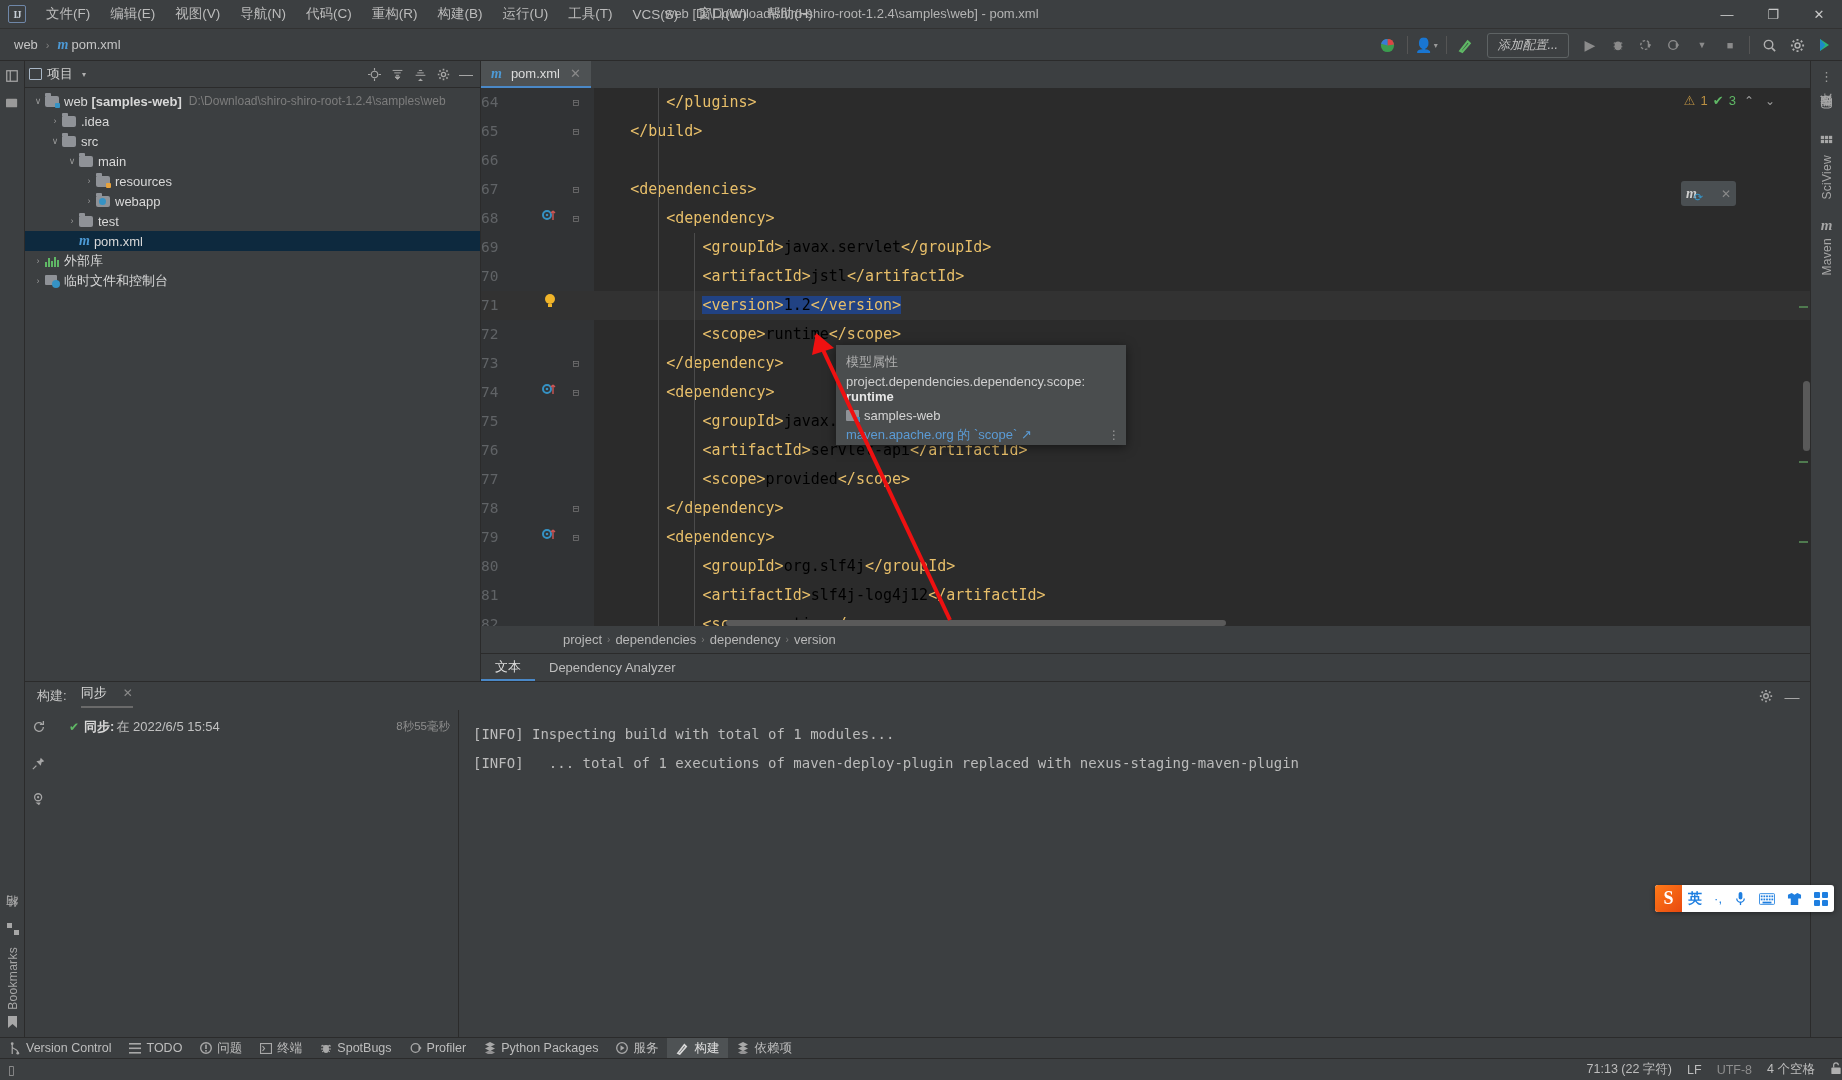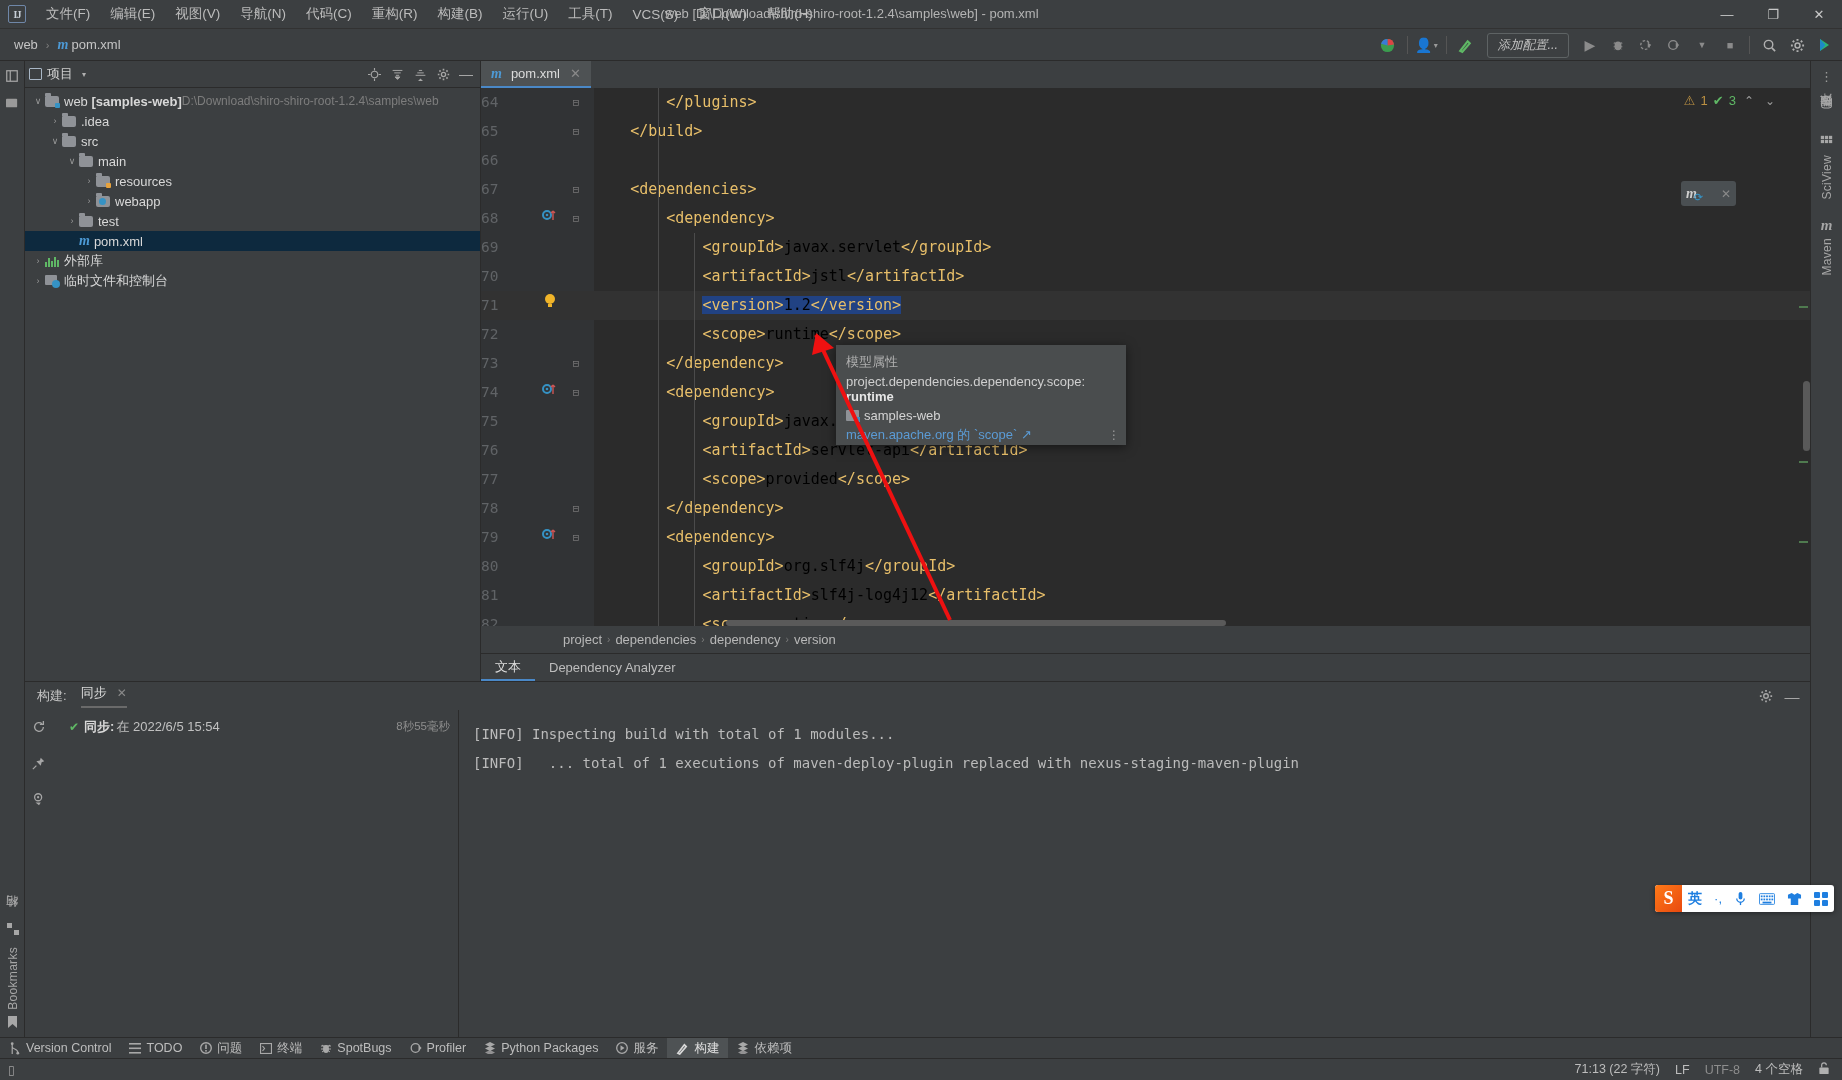--- a/index.html
+++ b/index.html
@@ -121,21 +121,21 @@
     content: ''; position: absolute; right: -1px; bottom: -1px; width: 5px; height: 5px;
     background: #e8a33d; border-radius: 1px;
   }
   .folder.webfld { background: #8f9297; }
   .folder.webfld::after {
     content: ''; position: absolute; left: 3px; top: 2px; width: 7px; height: 7px;
     background: #3592c4; border-radius: 50%;
   }
   .tname { color: #d8d8d8; }
   .tname b { font-weight: bold; }
-  .tpath { color: #7d7d7d; font-size: 12px; }
+  .tpath { color: #7d7d7d; margin-left: 7px; font-size: 12px; }
   .lib-ic { width: 14px; margin-right: 5px; display: flex; gap: 1px; align-items: flex-end; height: 11px; }
   .lib-ic i { width: 2px; background: #5fb865; display: block; }
   .scratch-ic {
     width: 14px; height: 12px; margin-right: 5px; position: relative; flex: none;
   }
   .scratch-ic::before {
     content: ''; position: absolute; inset: 0 2px 2px 0; background: #8f9297; border-radius: 1px;
   }
   .scratch-ic::after {
     content: ''; position: absolute; right: -1px; bottom: -1px; width: 8px; height: 8px;
@@ -240,21 +240,21 @@
   }
   .red-arrow { position: absolute; left: 0; top: 0; z-index: 45; pointer-events: none; }
 
   
   .build-panel {
     position: absolute; left: 25px; right: 32px; top: 681px; bottom: 43px; background: #3c3f41;
     border-top: 1px solid #2b2b2b;
   }
   .build-head { height: 28px; display: flex; align-items: center; padding-left: 12px; gap: 14px; }
   .bh-label { font-size: 13px; color: #c3c3c3; }
-  .bh-tab { font-size: 13px; color: #dcdcdc; display: flex; align-items: center; gap: 10px; padding-bottom: 4px; border-bottom: 2px solid #6a6a6a;}
+  .bh-tab { font-size: 13px; color: #dcdcdc; display: flex; align-items: center; gap: 16px; padding-bottom: 4px; border-bottom: 2px solid #6a6a6a;}
   .bh-tab .x { color: #8a8a8a; font-size: 12px; }
   .bh-actions { margin-left: auto; display: flex; align-items: center; gap: 6px; padding-right: 8px; }
   .bh-ic { width: 20px; height: 20px; display: flex; align-items:center; justify-content:center; color: #a6a6a6; font-size: 13px; }
   .build-body { position: absolute; top: 28px; left: 0; right: 0; bottom: 0; display: flex; }
   .build-side { width: 28px; background: #3c3f41; padding-top: 8px; display: flex; flex-direction: column; align-items: center; gap: 18px; }
   .bs-ic { width: 18px; height: 18px; display: flex; align-items: center; justify-content: center; color: #a6a6a6; font-size: 13px; }
   .build-tree { width: 406px; background: #3c3f41; border-right: 1px solid #2b2b2b; padding-top: 6px; }
   .bt-row { display: flex; align-items: center; height: 21px; padding: 0 8px 0 16px; font-size: 13px; }
   .bt-check { color: #5fb865; margin-right: 5px; font-size: 12px; }
   .bt-bold { color: #d8d8d8; font-weight: bold; }
@@ -286,21 +286,21 @@
   }
   .tw.active { background: #4e5254; color: #e0e0e0; }
   .tw-ic { color: #a8a8a8; font-size: 11px; display: inline-flex; }
 
   
   .statusbar {
     position: absolute; left: 0; right: 0; bottom: 0; height: 22px;
     background: #3c3f41; display: flex; align-items: center; border-top: 1px solid #2b2b2b;
   }
   .sb-left { display: flex; align-items: center; padding-left: 8px; color: #a0a0a0; font-size: 12px; }
-  .sb-right { margin-left: auto; display: flex; align-items: center; gap: 15px; padding-right: 12px; font-size: 12.5px; color: #bdbdbd; }
+  .sb-right { margin-left: auto; display: flex; align-items: center; gap: 15px; font-size: 12.5px; color: #bdbdbd; }
   .sb-dim { color: #8d8d8d; }
 
   
   .ime {
     position: absolute; right: 8px; bottom: 168px; height: 27px; z-index: 50;
     display: flex; align-items: center; background: #ffffff; border-radius: 3px;
     box-shadow: 0 1px 5px rgba(0,0,0,.4);
   }
   .ime-logo {
     width: 27px; height: 27px; background: linear-gradient(135deg,#ff7a18,#e8490f);

